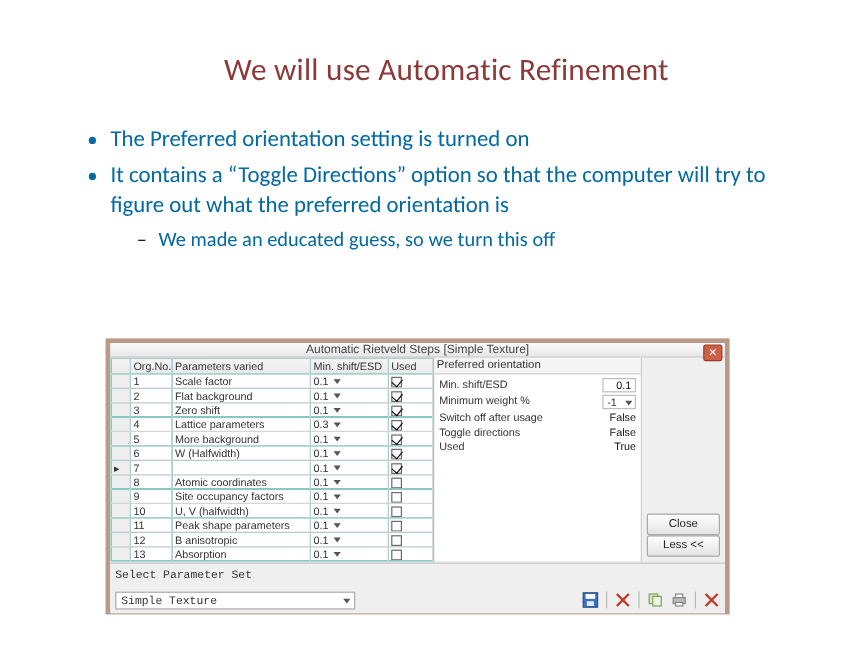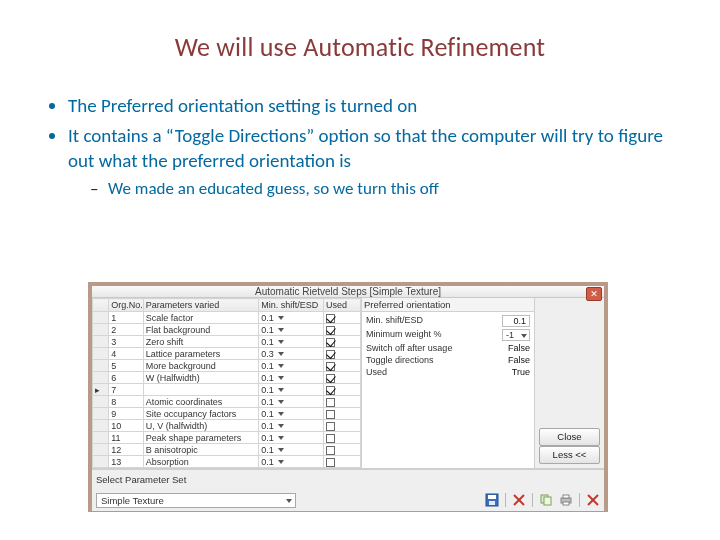--- a/index.html
+++ b/index.html
@@ -6,21 +6,21 @@
   body {
     margin: 0;
     width: 720px;
     height: 540px;
     background: #ffffff;
     font-family: "Calibri", "Segoe UI", Arial, sans-serif;
     color: #222;
     position: relative;
     overflow: hidden;
   }
-  .slide { padding: 31px 42px 10px 42px; }
+  .slide { padding: 42px 42px 10px 42px; margin-left: 24px; }
   h1.title {
     font-size: 26px;
     font-weight: 400;
     color: #8b3a3a;
     text-align: center;
     margin: 0 0 30px 0;
     letter-spacing: 0.2px;
   }
   ul.bullets {
     margin: 0 0 6px 0;
@@ -201,20 +201,21 @@
   .kv .dd .arrow { position:absolute; right:2px; top:4px; }
 
   .footer-row {
     height: 20px;
     display:flex;
     align-items:center;
     padding: 0 4px;
     gap:4px;
     background:#efefef;
     border-top:1px solid #cfcfcf;
+    font-family:Liberation Mono, monospace;
   }
   .footer-row .lbl { font-size:9.5px; color:#333; }
   .combo {
     flex: 0 0 200px;
     height: 15px;
     border:1px solid #a8a8a8;
     background:#fff;
     font-size:9.5px;
     padding: 0 16px 0 4px;
     line-height:13px;

